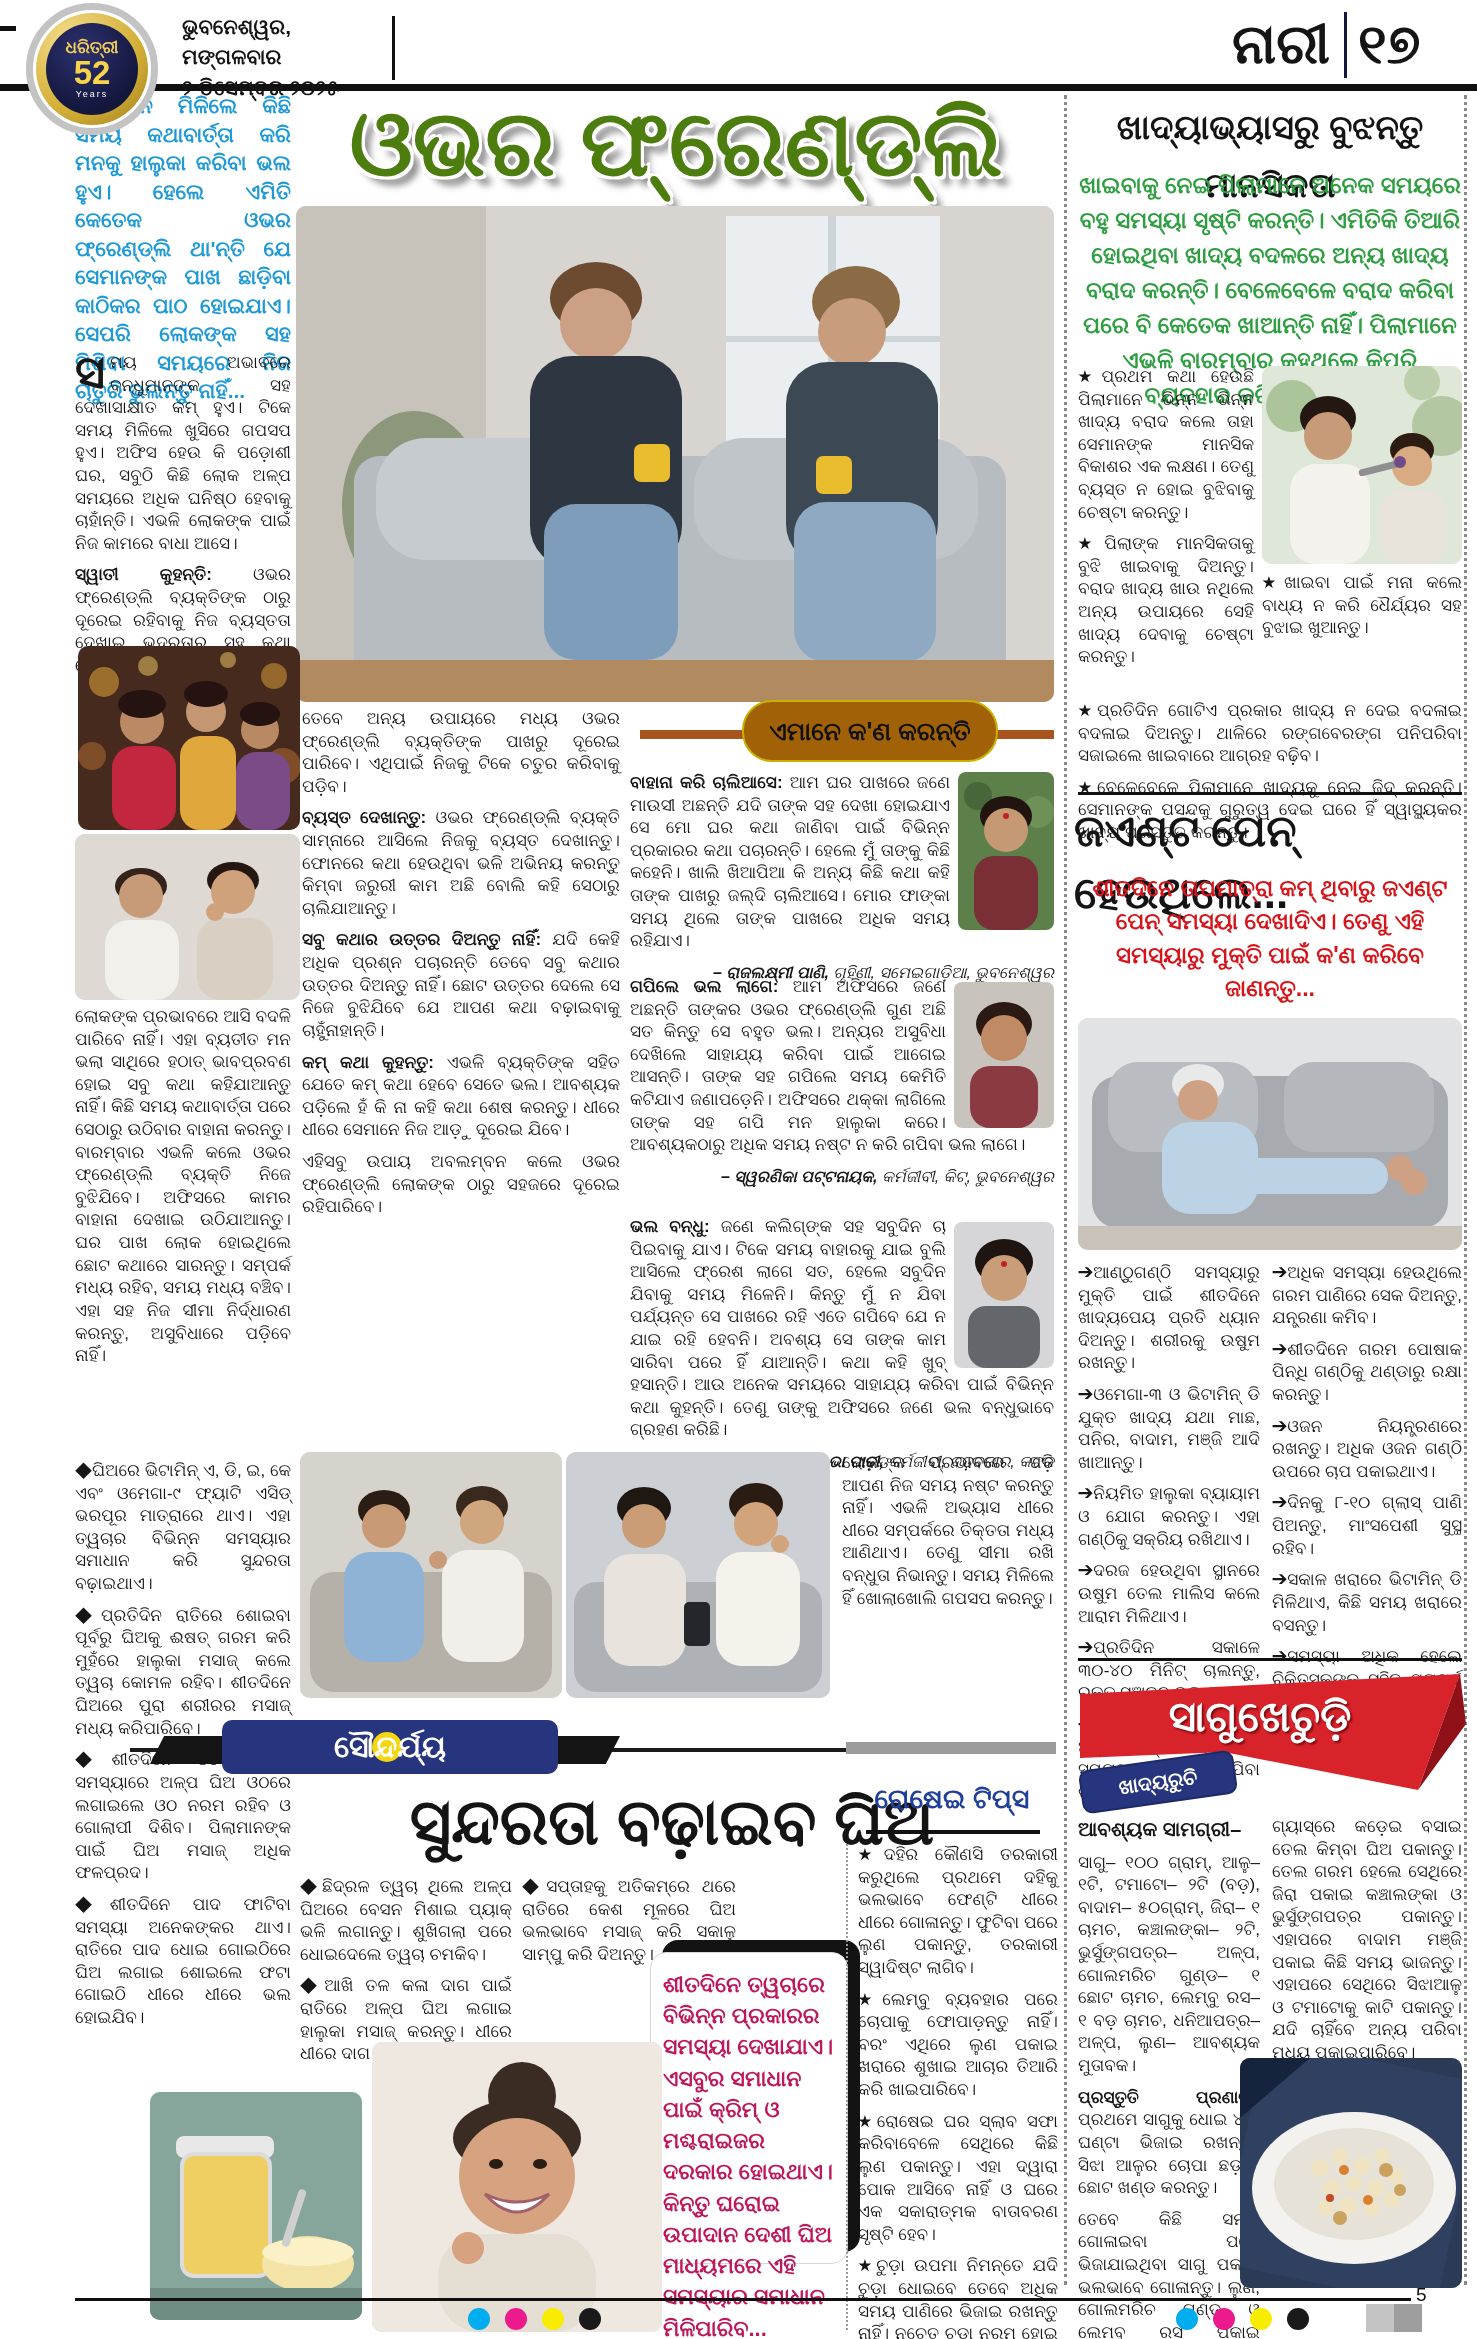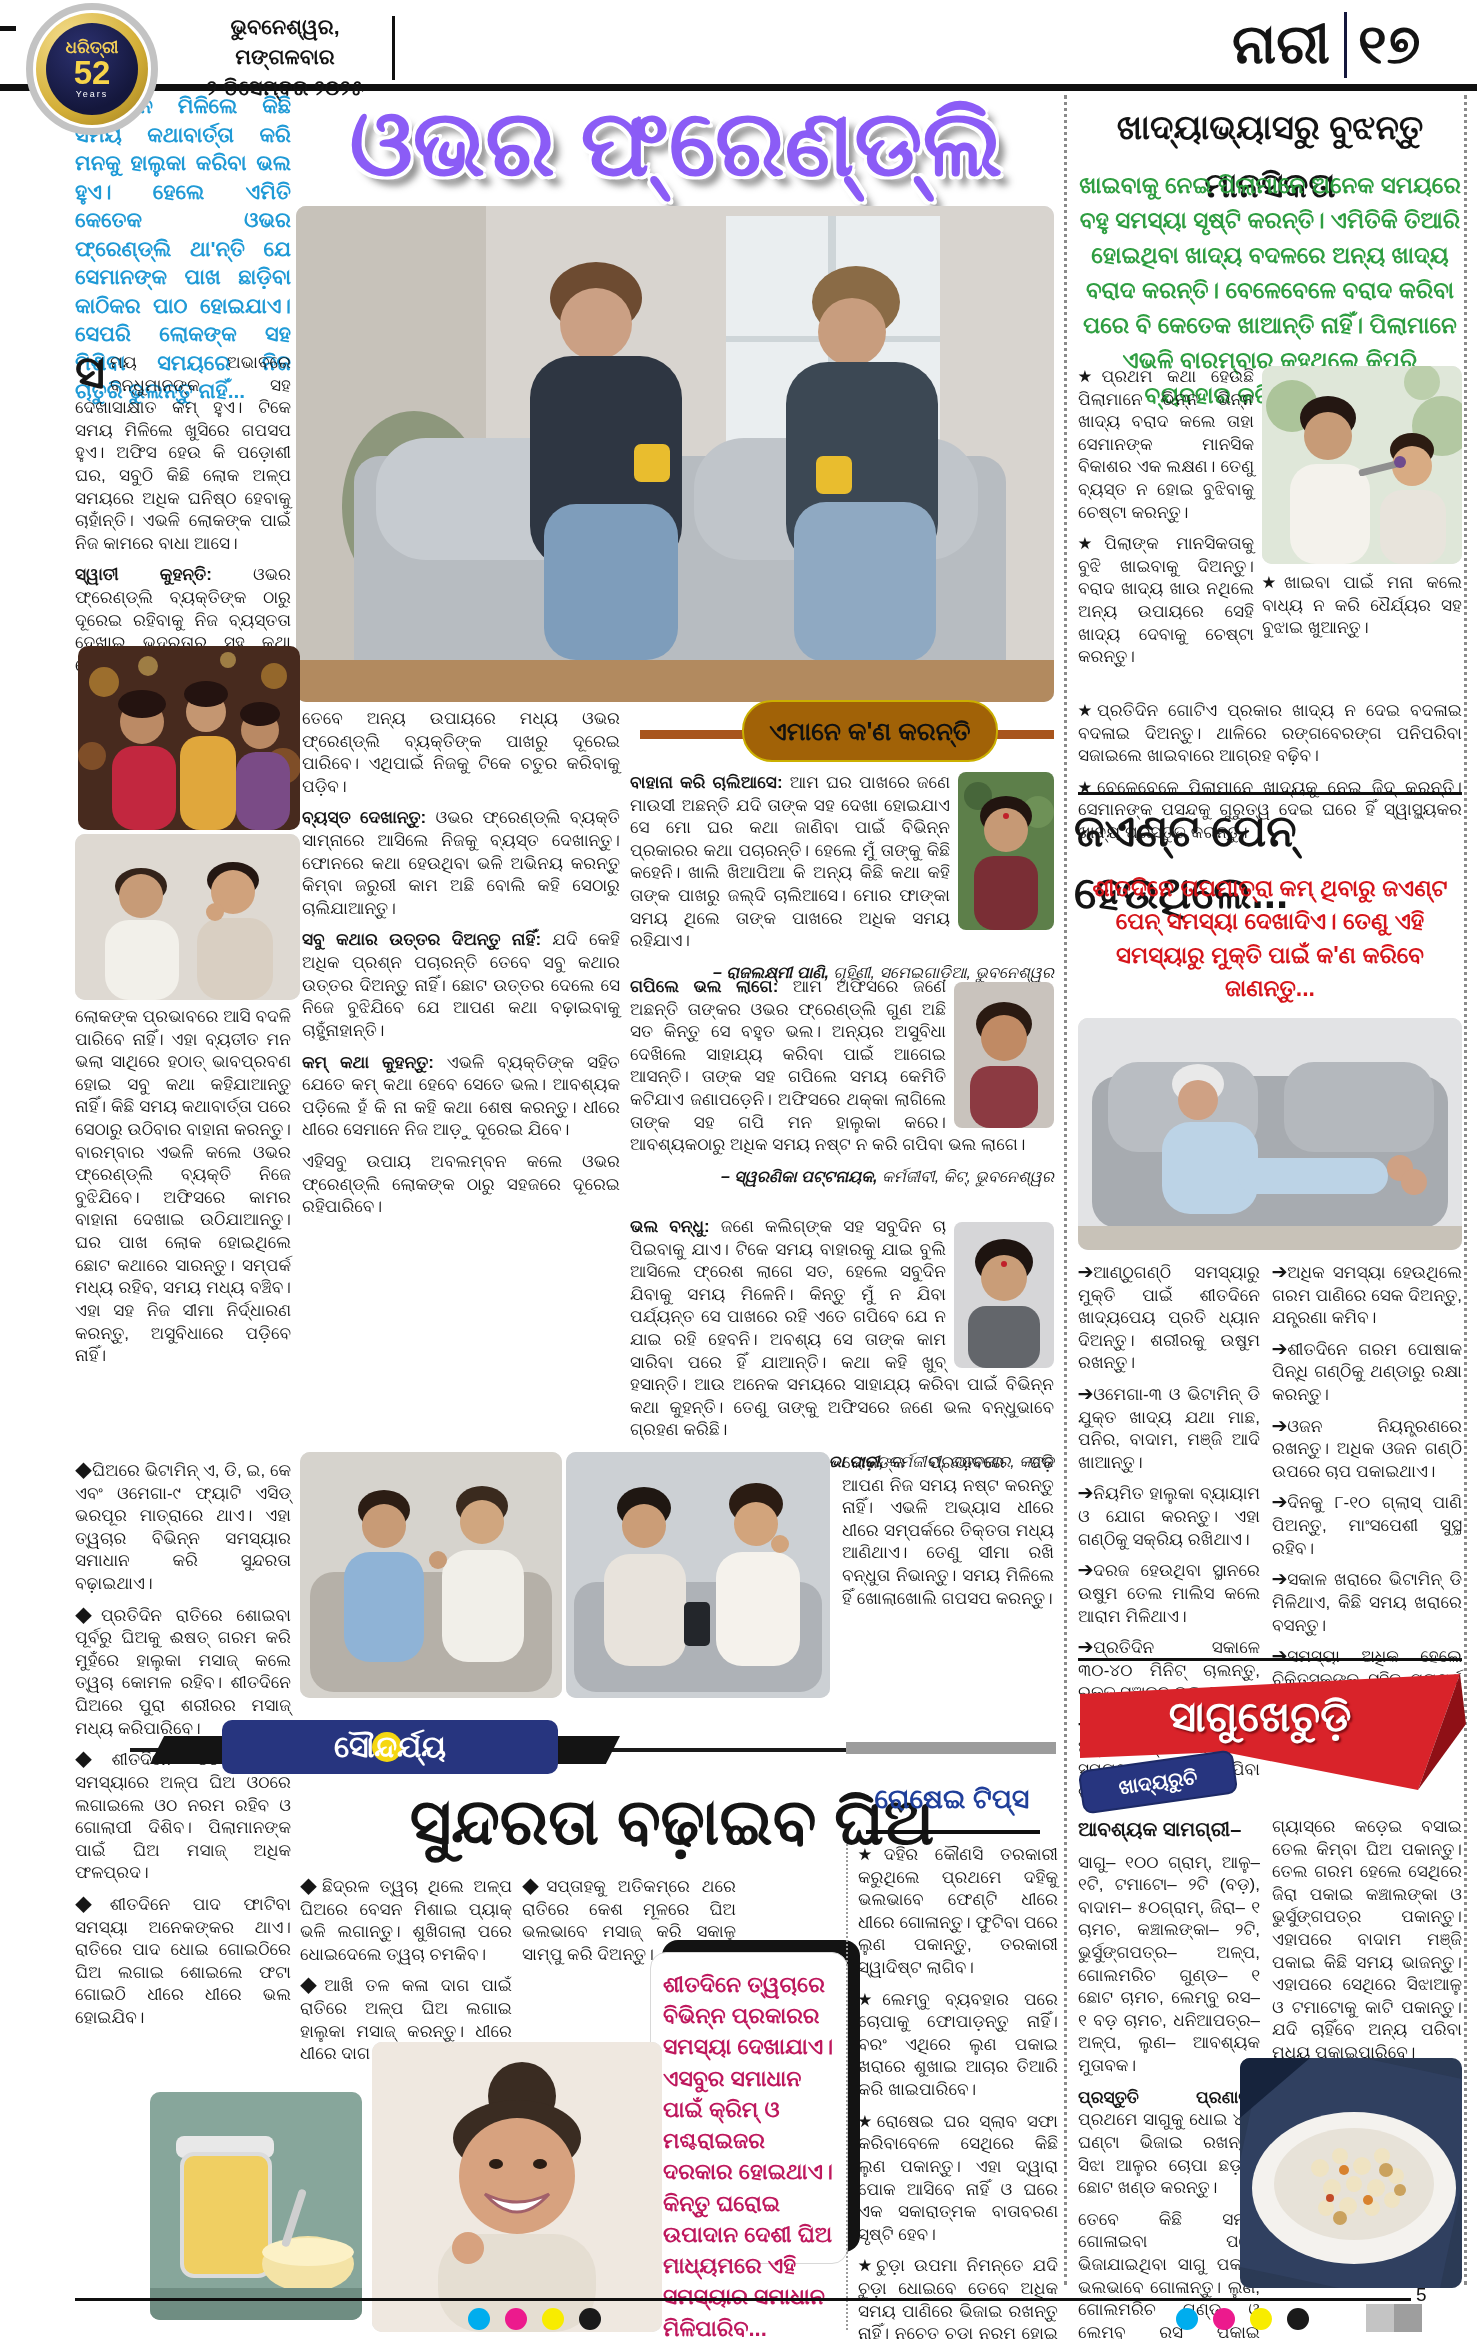--- a/index.html
+++ b/index.html
@@ -19,21 +19,21 @@
   .stand-green{font-size:23px;line-height:1.52;font-weight:bold;color:#2f9e41;text-align:center;}
   .stand-red{font-size:23px;line-height:1.45;font-weight:bold;color:#d6151b;text-align:center;}
   .badge-yellow{background:#a16207;border:2px solid #cbb000;border-radius:30px;
         font-size:25px;font-weight:bold;text-align:center;color:#111;}
   .pill-navy{background:#27357f;border-radius:10px;color:#fff;font-weight:bold;
         display:flex;align-items:center;justify-content:center;}
   .tips-col{border-left:2px dotted #9a9a9a;padding-left:10px;}
   .pinkbox{background:#fff;border:1px solid #d8d8d8;border-radius:16px;
         box-shadow:12px -12px 0 #131313;color:#be185d;font-weight:bold;
         font-size:22px;line-height:1.42;padding:16px 12px;}
-  .hl-red{color:#8b5cf6;font-weight:bold;text-align:center;
+  .hl-red{color:#4d7c0f;font-weight:bold;text-align:center;
         text-shadow:-3px -3px 0 #fff,3px -3px 0 #fff,-3px 3px 0 #fff,3px 3px 0 #fff,8px 9px 7px rgba(40,40,40,.55);}
   .dot{display:inline-block;width:22px;height:22px;border-radius:50%;margin-right:15px;}
 </style>
 </head>
 <body>
 
 <div class="page">
 
   <div class="abs rule" style="left:0;top:26px;width:16px;height:5px"></div>
   <div class="abs rule" style="left:0;top:84px;width:1477px;height:7px"></div>
@@ -41,21 +41,21 @@
   <div class="abs" style="left:26px;top:3px;width:140px;height:134px;z-index:5">
     <div style="position:absolute;left:0;top:0;width:132px;height:132px;border-radius:50%;border:7px solid #c3c3c3;box-sizing:border-box;background:#fff"></div>
     <div style="position:absolute;left:10px;top:10px;width:112px;height:112px;border-radius:50%;background:radial-gradient(circle at 30% 25%,#f4dd8d,#d4af37 60%,#9c7a1c)"></div>
     <div style="position:absolute;left:20px;top:20px;width:92px;height:92px;border-radius:50%;background:radial-gradient(circle at 40% 30%,#2c3170,#14173c 70%);display:flex;flex-direction:column;align-items:center;justify-content:center">
       <div style="color:#f3cf57;font-weight:bold;font-size:17px;line-height:1">ଧରିତ୍ରୀ</div>
       <div style="color:#f7d44a;font-weight:bold;font-size:33px;line-height:1">52</div>
       <div style="color:#fff;font-size:9px;letter-spacing:2px">Years</div>
     </div>
   </div>
 
-  <div class="abs" style="left:182px;top:12px;width:206px;height:70px;text-align:center">
+  <div class="abs" style="left:182px;top:12px;width:206px;height:70px;">
     <div style="font-size:21px;font-weight:bold;line-height:1.45">ଭୁବନେଶ୍ୱର, ମଙ୍ଗଳବାର</div>
     <div style="font-size:21px;font-weight:bold;line-height:1.45">୨ ଡିସେମ୍ବର ୨୦୨୫</div>
   </div>
   <div class="abs rule" style="left:392px;top:16px;width:3px;height:64px"></div>
 
   <div class="abs" style="left:1140px;top:6px;width:190px;height:76px;font-size:55px;font-weight:bold;text-align:right;line-height:76px">ନାରୀ</div>
   <div class="abs" style="left:1344px;top:12px;width:3px;height:66px;background:#14173c"></div>
   <div class="abs" style="left:1358px;top:6px;width:90px;height:76px;font-size:55px;font-weight:bold;line-height:76px">୧୭</div>
 
   <div class="abs dotv" style="left:1064px;top:95px;height:2190px;width:0"></div>

